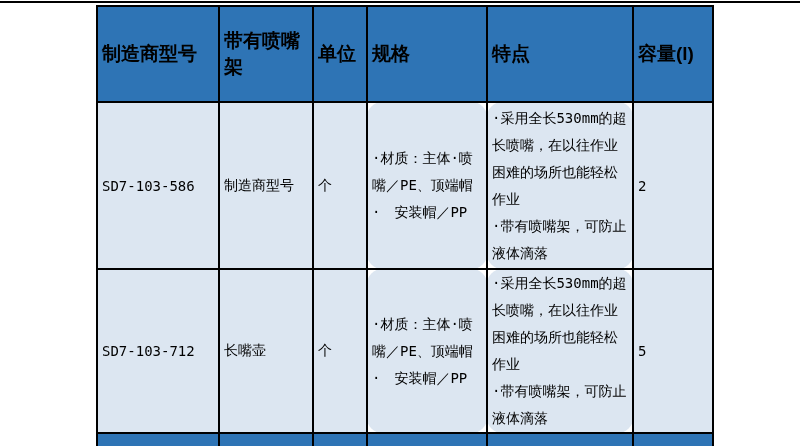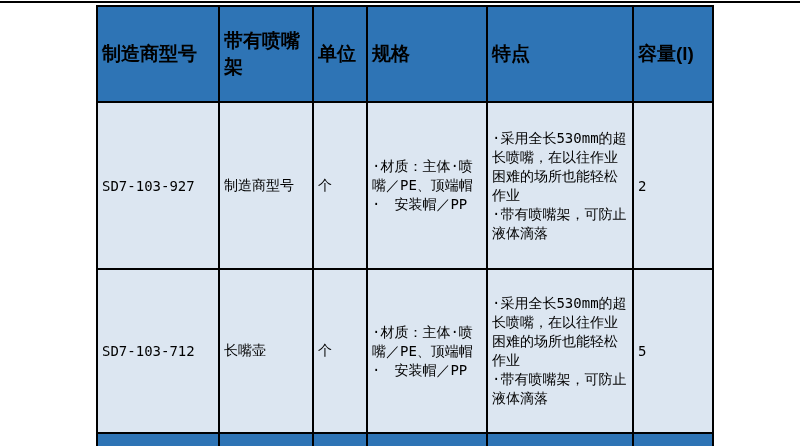--- a/index.html
+++ b/index.html
@@ -55,23 +55,24 @@
     font-family: "DejaVu Sans Mono", "Liberation Sans", sans-serif;
     font-size: 14px;
     text-align: left;
     vertical-align: middle;
     padding: 0 2px 0 4px;
   }
   tr.data-row-1 td { height: 165px; }
   tr.data-row-2 td { height: 162px; }
   td.multiline {
     white-space: pre-line;
-    line-height: 19px;
+    line-height: 27px;
     padding-left: 6px;
     padding-right: 3px;
+    border-radius: 15px;
   }
   
   table.next-row-sliver {
     border-collapse: collapse;
     table-layout: fixed;
     width: 616px;
     margin-top: -2px;
   }
   table.next-row-sliver td {
     border: 2px solid #000000;
@@ -101,21 +102,21 @@
         <th>制造商型号</th>
         <th>带有喷嘴架</th>
         <th>单位</th>
         <th>规格</th>
         <th>特点</th>
         <th>容量(l)</th>
       </tr>
     </thead>
     <tbody>
       <tr class="data-row-1">
-        <td>SD7-103-927</td>
+        <td>SD7-103-586</td>
         <td>制造商型号</td>
         <td>个</td>
         <td class="multiline">·材质：主体·喷嘴／PE、顶端帽
 ·　安装帽／PP</td>
         <td class="multiline">·采用全长530mm的超长喷嘴，在以往作业困难的场所也能轻松作业
 ·带有喷嘴架，可防止液体滴落</td>
         <td>2</td>
       </tr>
       <tr class="data-row-2">
         <td>SD7-103-712</td>

